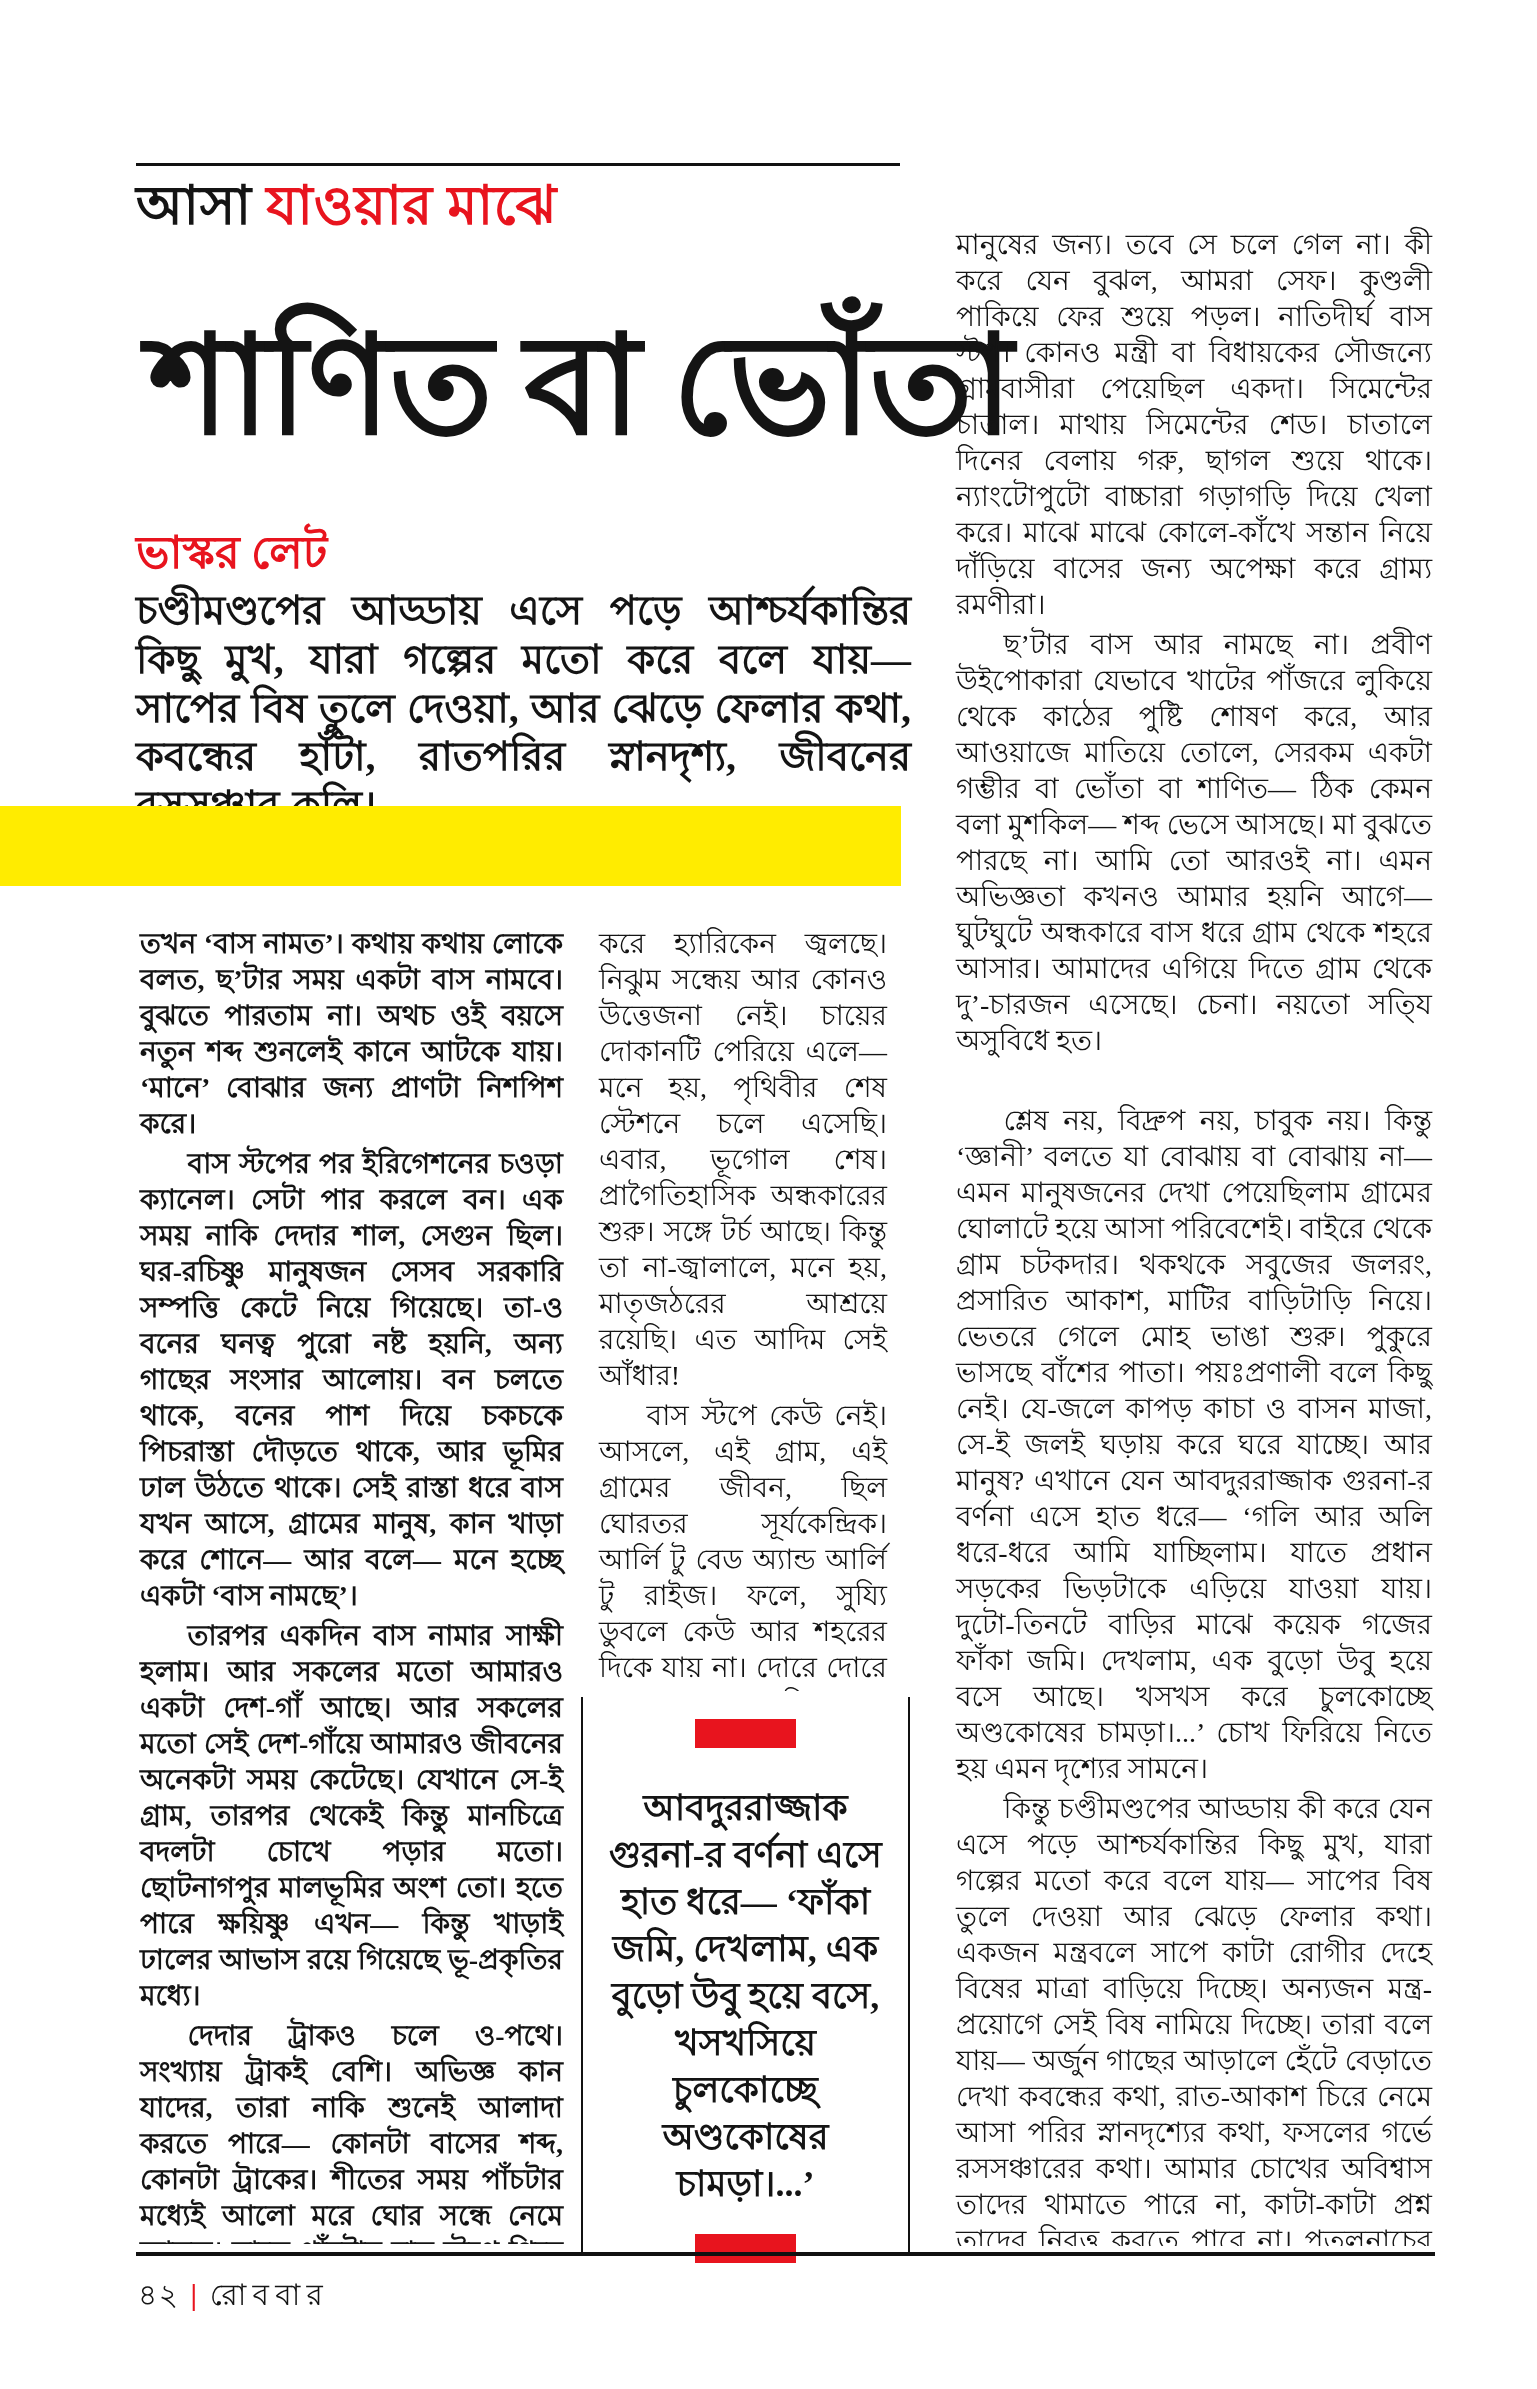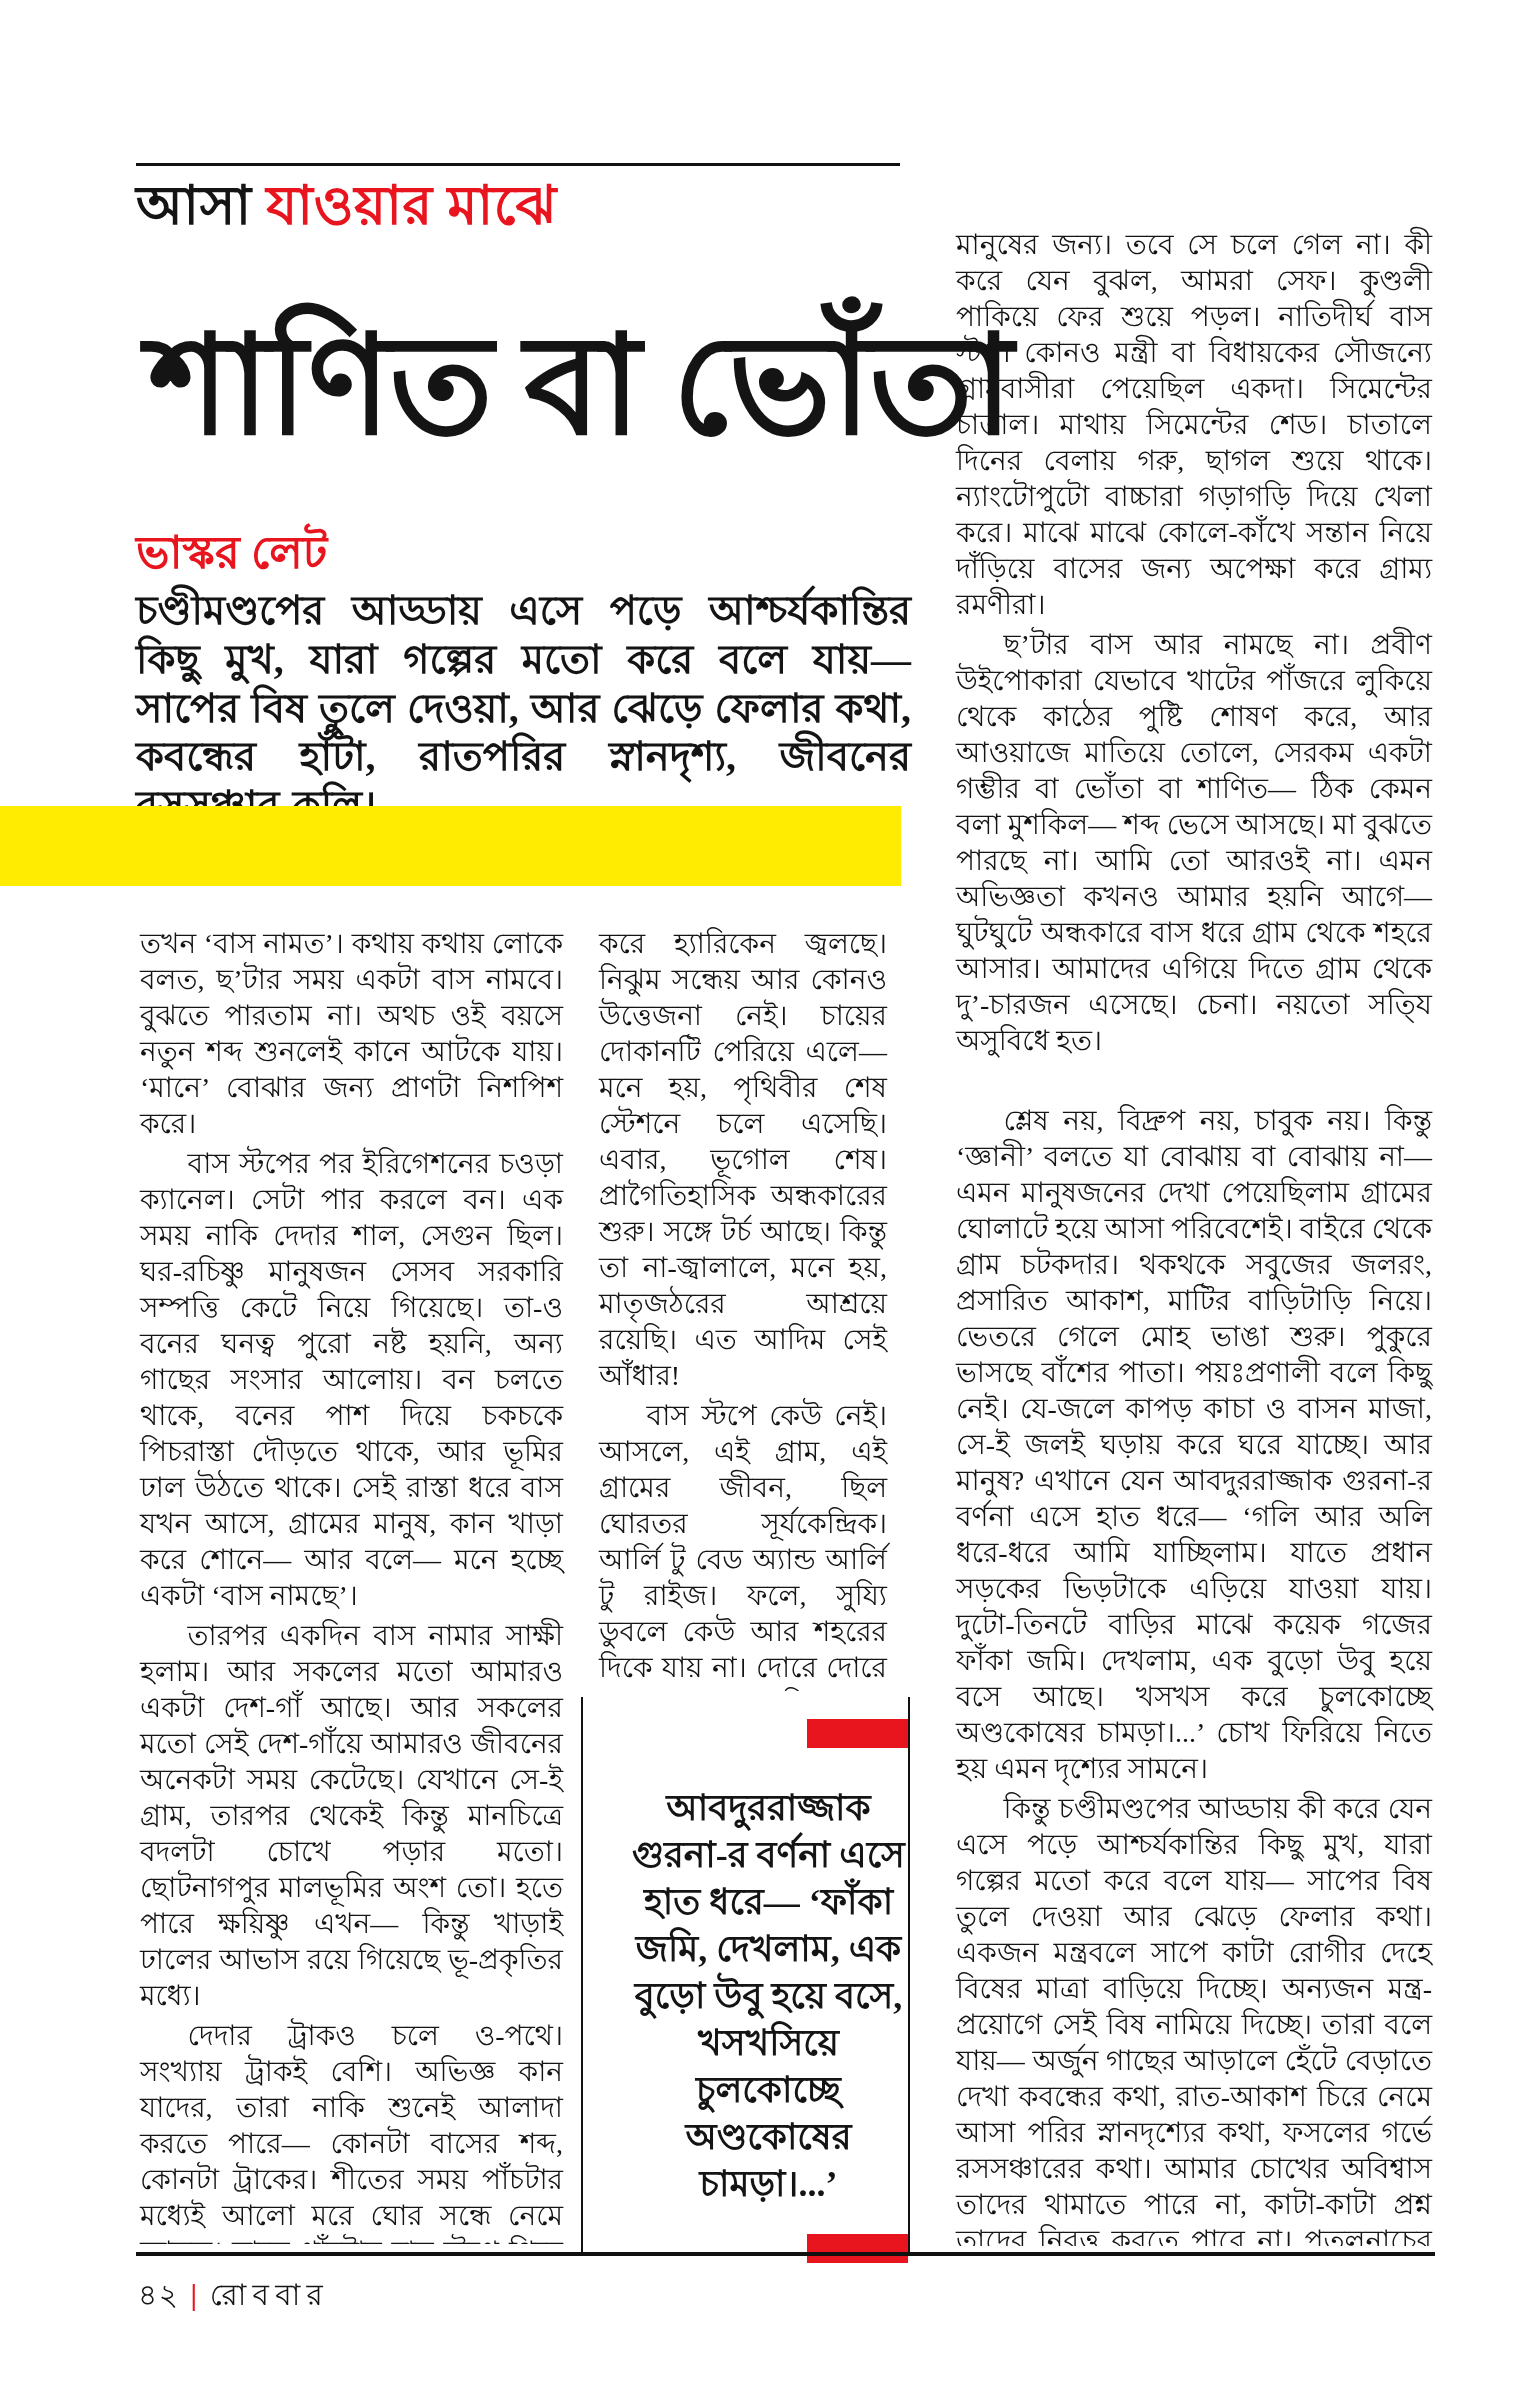--- a/index.html
+++ b/index.html
@@ -22,30 +22,30 @@
 
   #lede{left:136px;top:587px;width:775px;font-size:40px;line-height:1.22;font-weight:700;text-align:justify;}
 
   #yellow-bar{left:0;top:806px;width:901px;height:80px;background:var(--highlight,#ffec00);}
 
   
   .col{font-size:28px;line-height:36px;text-align:justify;}
   .col p{margin:4px;text-indent:1.7em;}
   .col p:first-child{text-indent:0;}
   .col p.spacer{min-height:36px;text-indent:0;}
-  #col-1{left:136px;top:922px;width:431px;height:1322px;overflow:hidden;}
+  #col-1{left:136px;top:922px;width:431px;height:1322px;overflow:hidden;font-weight:bold;}
   #col-2{left:595px;top:922px;width:296px;height:769px;overflow:hidden;}
   #col-3{left:952px;top:223px;width:484px;height:2023px;overflow:hidden;}
 
   
   #pull-quote-box{
     left:581px;top:1697px;width:329px;height:555px;
     border-left:2.3px solid #111;border-right:2.3px solid #111;
     box-sizing:border-box;
-    display:flex;flex-direction:column;align-items:flex-end;
+    display:flex;flex-direction:column;align-items:center;
   }
   .quote-bar{width:101px;height:29px;background:var(--accent,#e8141e);flex:0 0 auto;}
   #quote-bar-top{margin-top:22px;}
   #quote-bar-bottom{margin-top:26px;}
   #pull-quote-text{
     margin-top:37px;width:279px;
     font-size:36px;line-height:47px;font-weight:700;text-align:center;
   }
 
   

